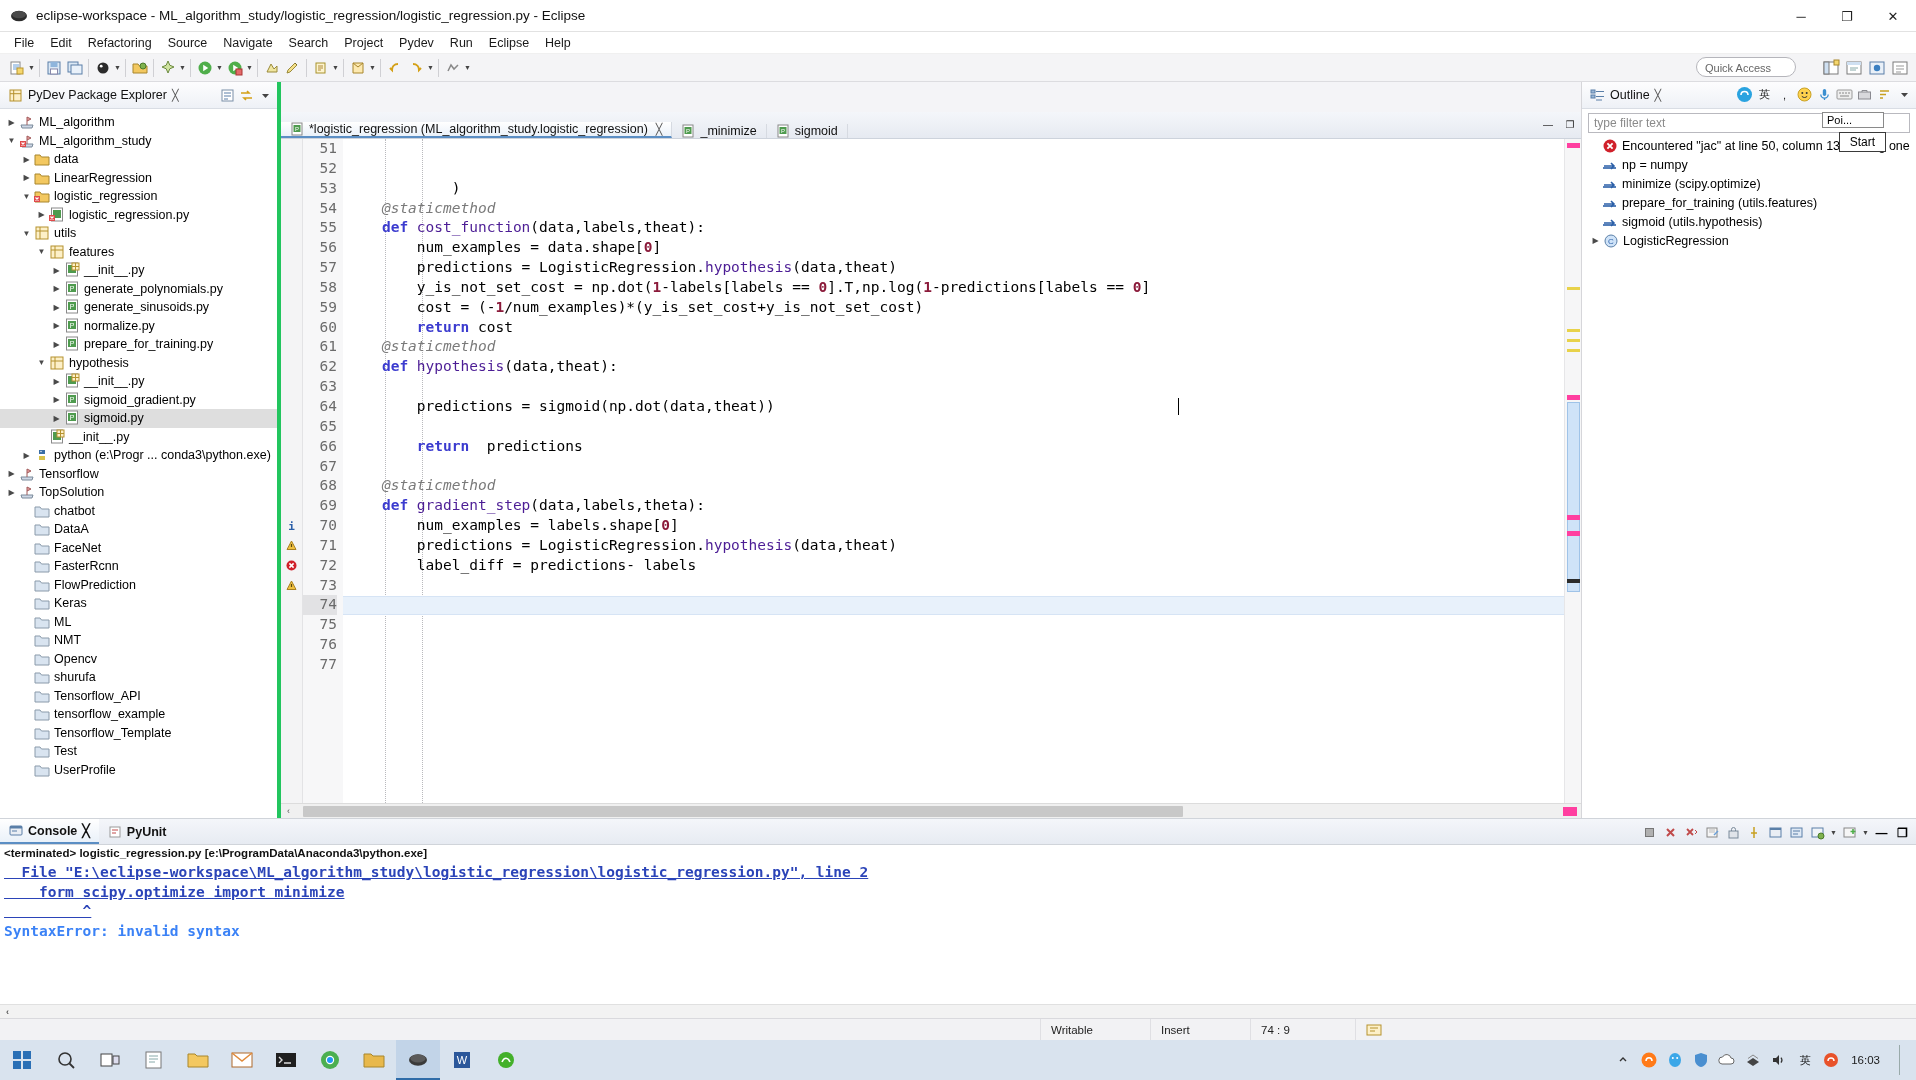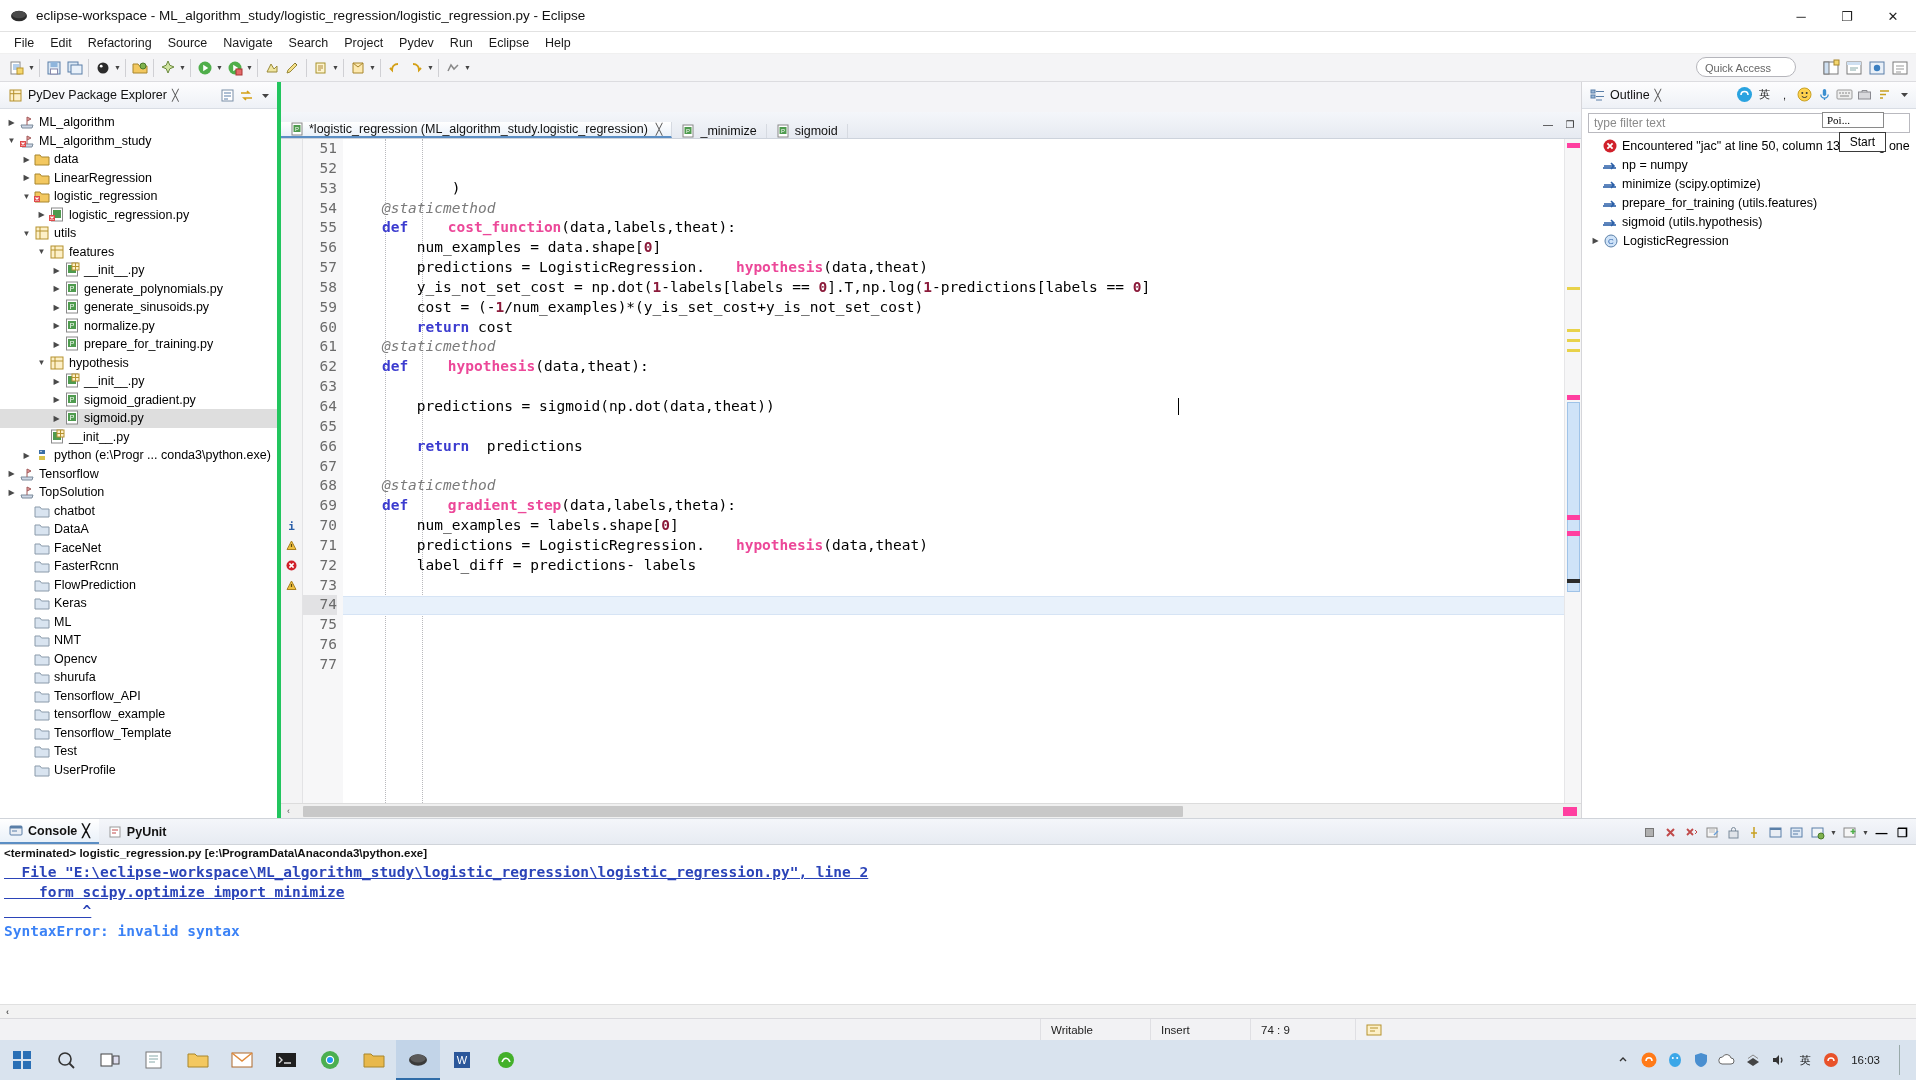--- a/index.html
+++ b/index.html
@@ -90,21 +90,21 @@
                font-size:10px; }
   .gutter{ width:40px; flex:0 0 40px; background:#f7f7f8; text-align:right;
            padding-right:6px; color:#6b6b6b; }
   .codelines{ flex:1 1 auto; position:relative; overflow:hidden; }
   .ruler-right{ width:17px; flex:0 0 17px; background:#f6f6f7; border-left:1px solid #e6e6e8;
                 position:relative; }
   .mono{ font-family:"DejaVu Sans Mono","Liberation Mono",monospace; font-size:14.5px;
          line-height:19.85px; }
   .ln{ height:19.85px; line-height:19.85px; white-space:pre; }
   .kw2{ color:#3b3bcf; font-weight:bold; }
-  .fn{ color:#ec4899; font-weight:bold;margin-left:31px; }
+  .fn{ color:#4c1d95; font-weight:normal; }
   .num{ color:#8b1a3a; font-weight:bold;}
   .dec{ color:#7a7a7a; font-style:italic; }
   .curline{ position:absolute; left:0; right:0; height:19.85px; background:#e8f1fb;
             border-top:1px solid #d6e4f5; border-bottom:1px solid #d6e4f5;}
   .indentline{ position:absolute; width:0; border-left:1px dotted #b9b9bd; top:0; bottom:0;}
   .hscroll{ height:15px; background:#f0f0f0; border-top:1px solid #dcdcdc;
             display:flex; align-items:center; position:relative;}
   .hs-thumb{ position:absolute; height:11px; background:#c8c8c8; border-radius:1px;}
   .hs-arrow{ width:15px;text-align:center;font-size:9px;color:#555;}
 
@@ -113,21 +113,21 @@
   .ofilter{ margin:4px 6px 3px 6px; height:20px; border:1px solid #b9b9bf; background:#fff;
             font-size:12px; color:#8a8a8a; padding:2px 5px; }
   .orow{ height:19px; display:flex; align-items:center; font-size:12.5px; white-space:nowrap;
          padding-left:6px;}
   .oicon{ width:16px;height:16px;margin-right:4px; flex:0 0 16px;}
   .otools{ position:absolute; right:2px; top:3px; display:flex; gap:1px; align-items:center;}
   .otb{ width:19px;height:19px;display:flex;align-items:center;justify-content:center;}
 
   
   .popup-small{ position:absolute; background:#fff; border:1px solid #8a8a8a;
-                font-size:11px; padding:1px 4px;font-family:Liberation Serif, serif; }
+                font-size:11px; padding:1px 4px; }
   .popup-btn{ position:absolute; background:#fff; border:1px solid #3a3a3a;
               font-size:12px; padding:2px 10px; }
 
   
   .bottom{ height:200px; flex:0 0 200px; display:flex; flex-direction:column;
            background:#fff; border-top:1px solid #d0d4da;font-weight:bold;}
   .ctabrow{ height:26px; display:flex; align-items:stretch; position:relative;
             background:linear-gradient(#f4f6fa,#e7ebf2); border-bottom:1px solid #d0d4da;}
   .ctab{ display:flex;align-items:center;gap:5px;padding:0 9px;font-size:12.5px;color:#111;}
   .ctab.active{ background:linear-gradient(#ffffff,#eaf1f9); border-bottom:2px solid #5b8ec4;}

